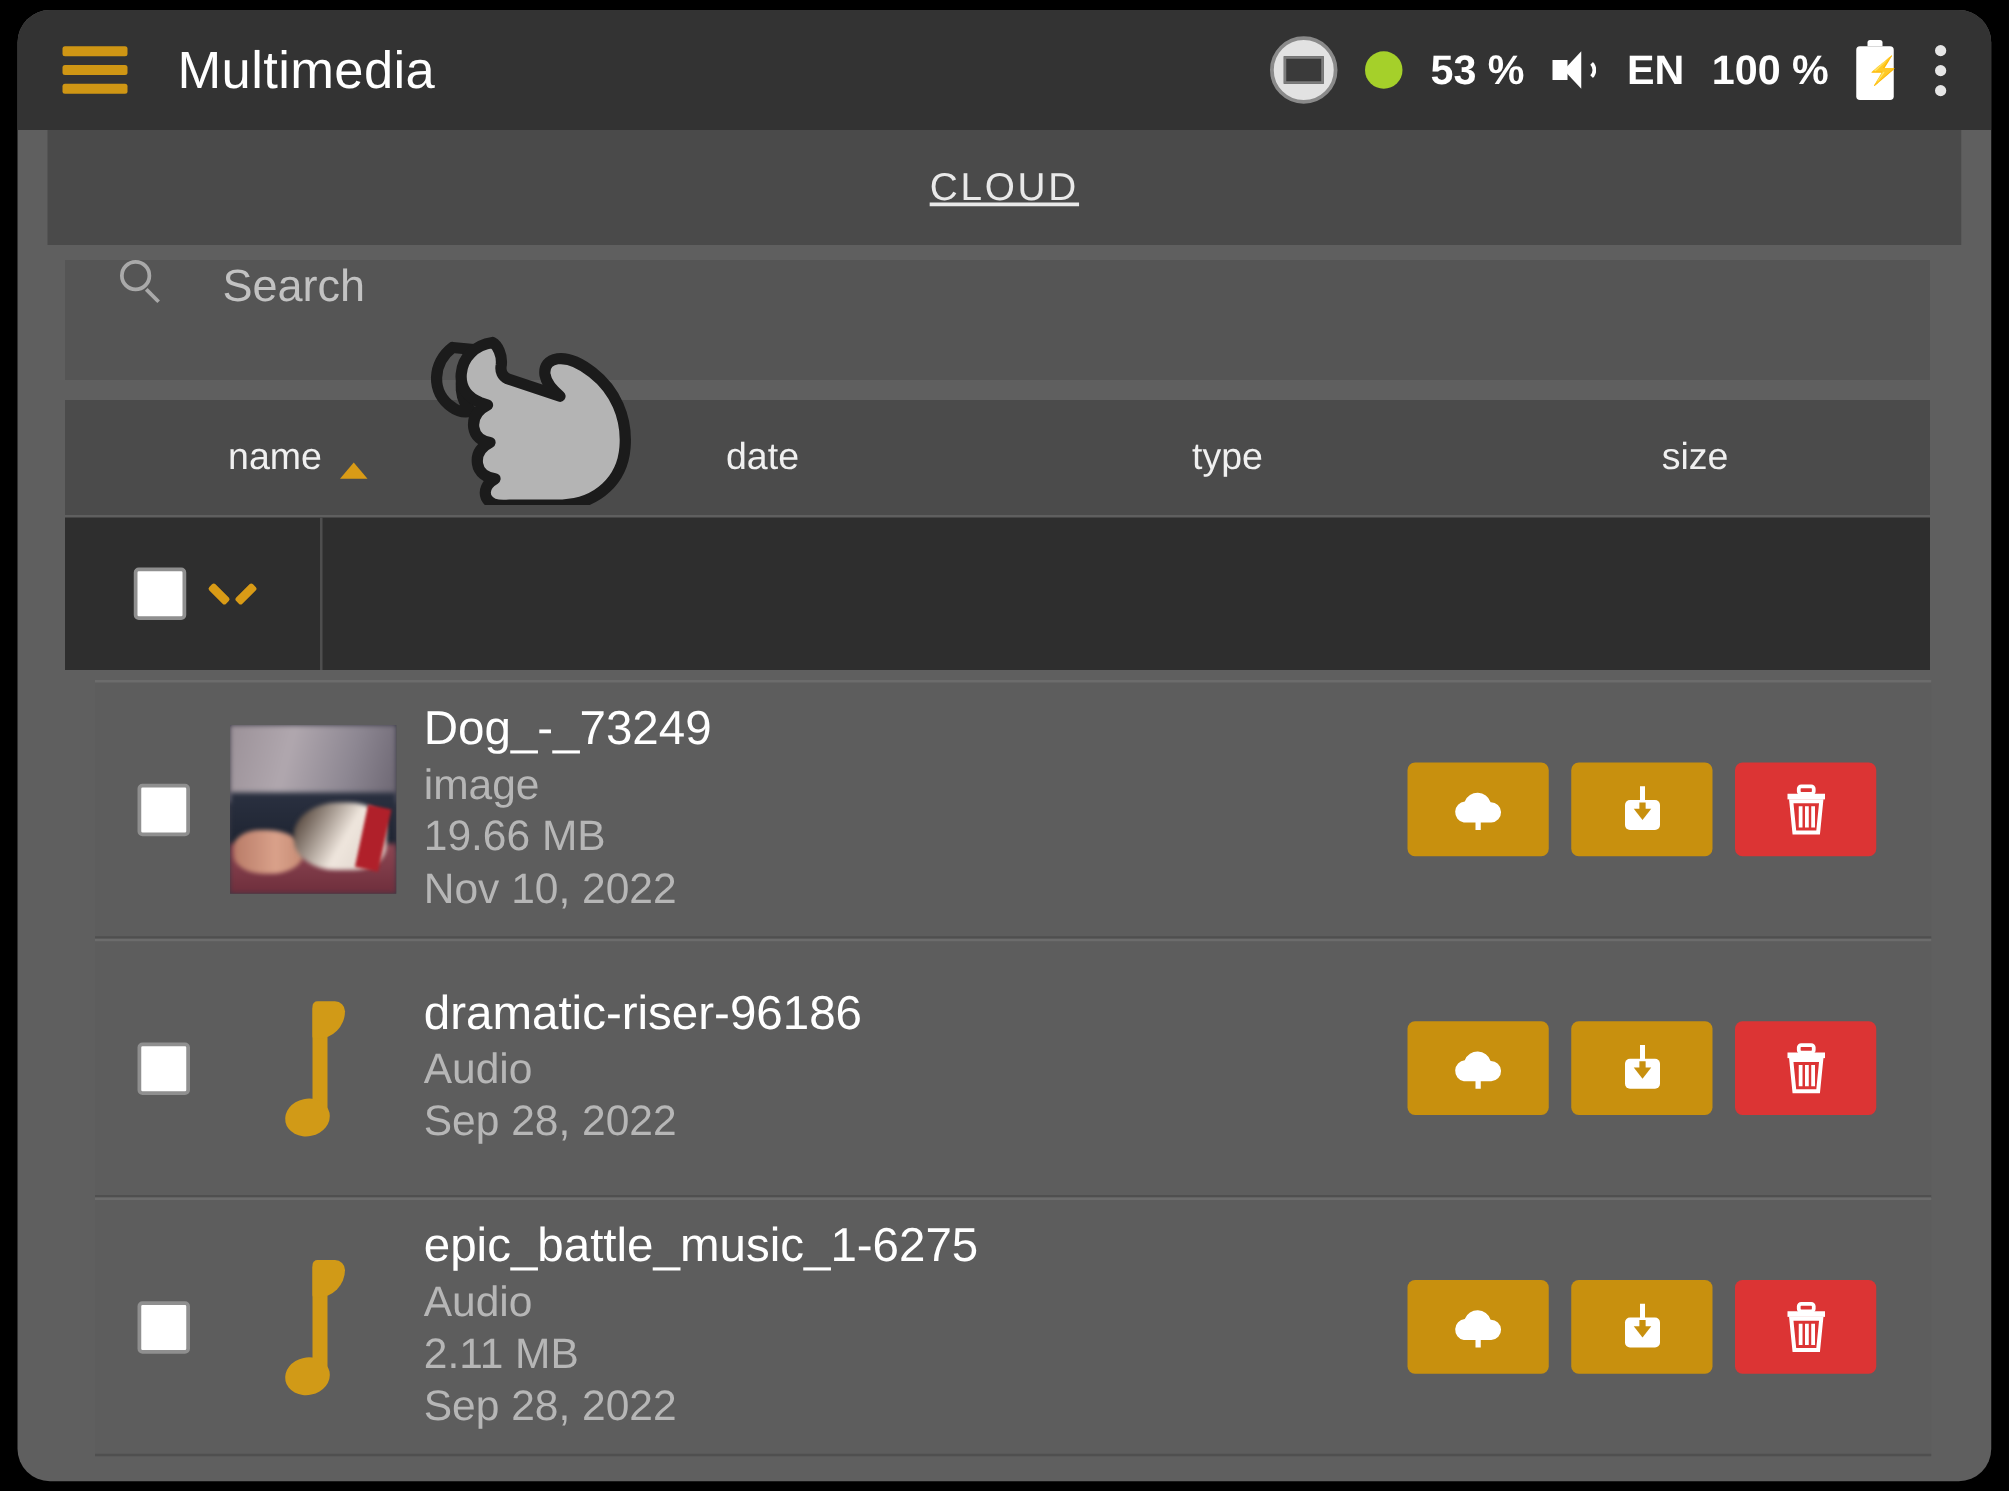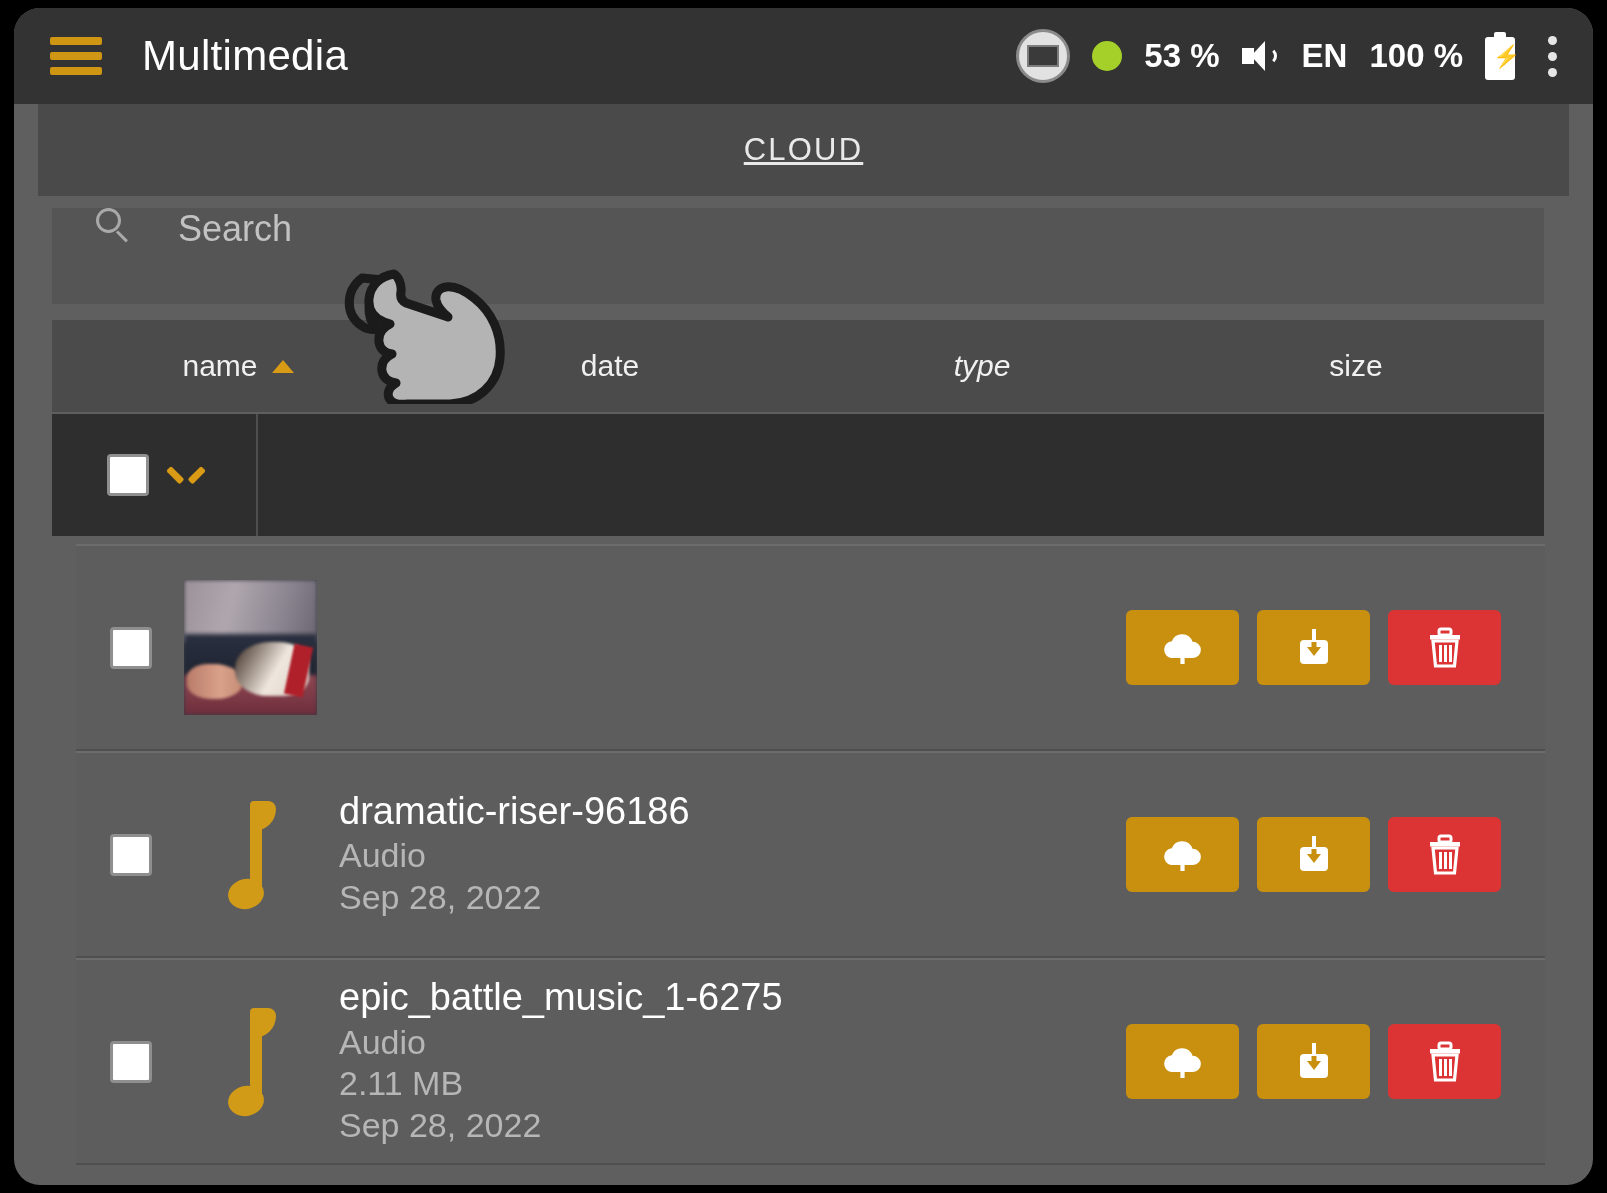--- a/index.html
+++ b/index.html
@@ -186,28 +186,28 @@
   
   .col-head {
     position: absolute;
     left: 38px; top: 312px;
     width: 1492px; height: 92px;
     background: #4b4b4b;
     display: flex;
     align-items: center;
   }
   .col {
-    display: flex; align-items: center; justify-content: center;
+    display: flex; align-items: flex-end; justify-content: center;
     color: #f0f0f0;
     font-size: 30px;
     cursor: pointer;
   }
   .col-name { width: 372px; justify-content: center; }
   .col-date { width: 372px; }
-  .col-type { width: 372px; font-style: italic; }
+  .col-type { width: 372px; }
   .col-size { width: 376px; }
   .sort-caret {
     margin-left: 14px;
     width: 0; height: 0;
     border-left: 11px solid transparent;
     border-right: 11px solid transparent;
     border-bottom: 13px solid #d99b16;
   }
 
   
@@ -434,20 +434,26 @@
 
       <div class="file-row">
         <div class="chk row-chk"></div>
         <div class="thumb">
           <div class="ph-wall"></div>
           <div class="ph-dark"></div>
           <div class="ph-floor"></div>
           <div class="ph-hand"></div>
           <div class="ph-dog"></div>
           <div class="ph-collar"></div>
+        </div>
+        <div class="meta">
+          <div class="fname">Dog_-_73249</div>
+          <div class="sub">image</div>
+          <div class="sub">19.66 MB</div>
+          <div class="sub">Nov 10, 2022</div>
         </div>
         <div class="actions">
           <button class="act-btn act-upload">
             <svg width="48" height="40" viewBox="0 0 48 40">
               <path d="M12 30 A8.5 8.5 0 0 1 12.8 13.2 A11 11 0 0 1 33.5 13.8 A8 8 0 0 1 34 30 Z" fill="#fff"></path>
               <rect x="21.4" y="16" width="4.2" height="20" fill="#fff"></rect>
               <path d="M23.5 12 L30 21 L17 21 Z" fill="#fff"></path>
             </svg>
           </button>
           <button class="act-btn act-download">

